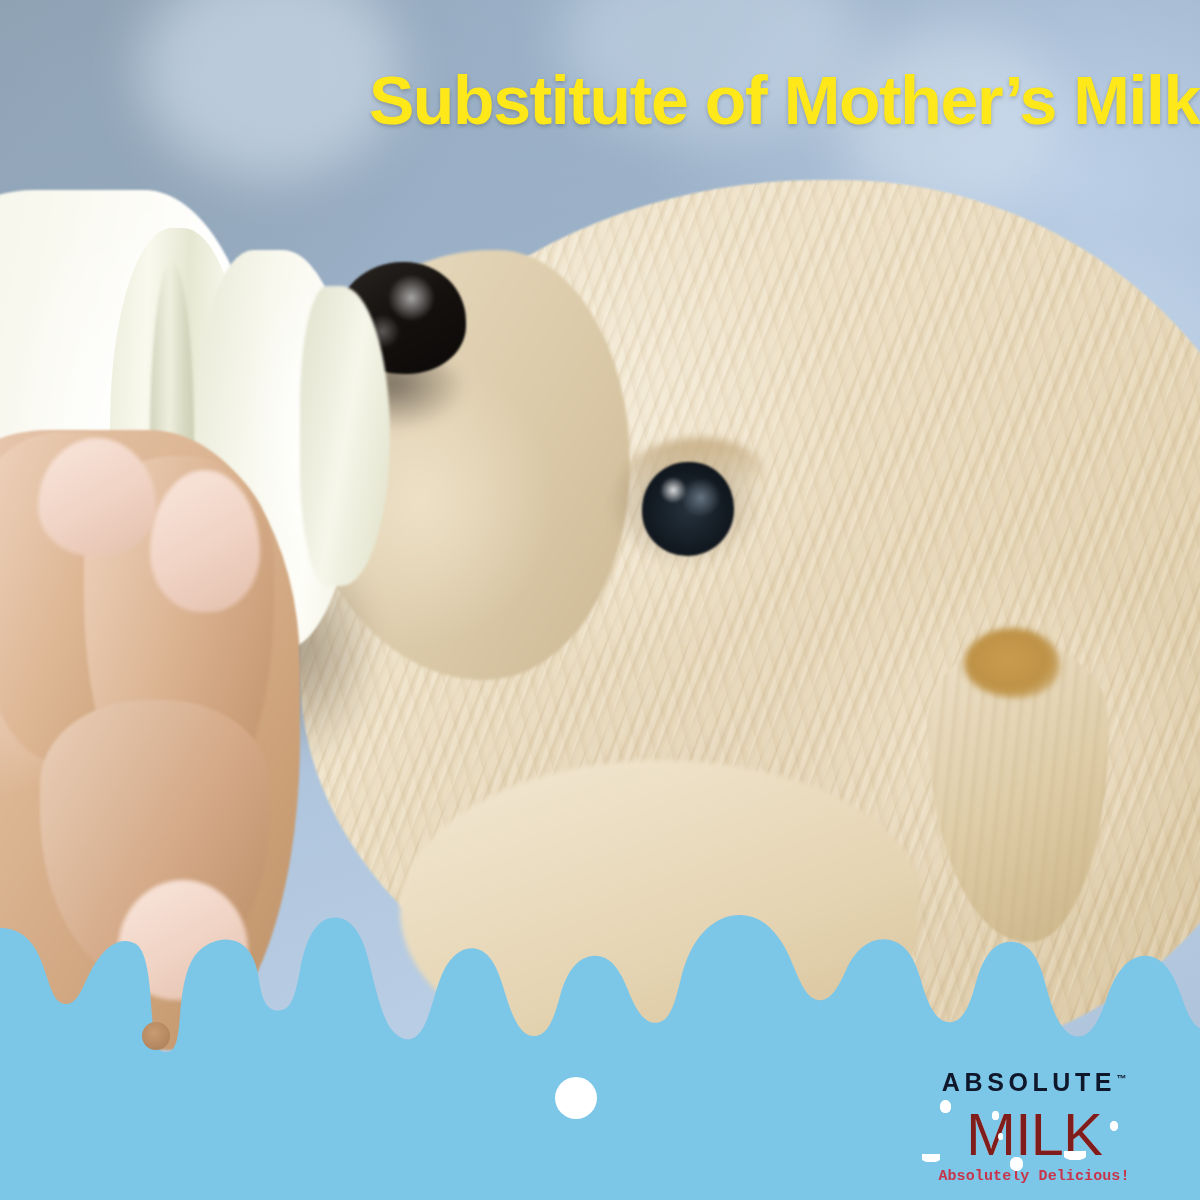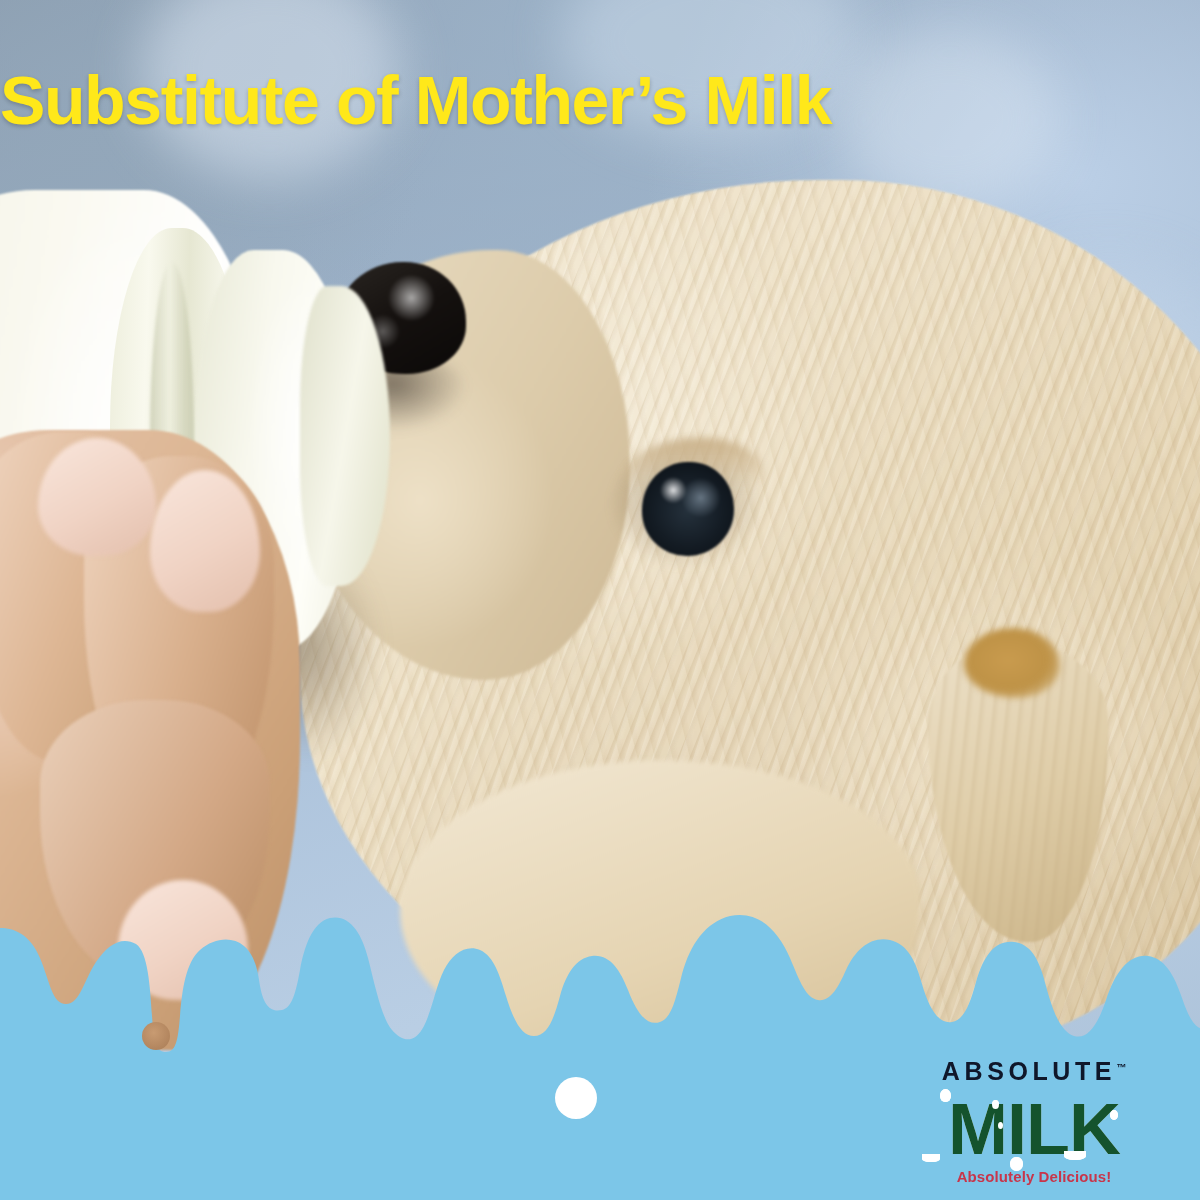--- a/index.html
+++ b/index.html
@@ -225,21 +225,21 @@
   .nail {
     position:absolute; border-radius:50% 50% 46% 46% / 58% 58% 42% 42%;
     background:linear-gradient(150deg,#F9E6DC 0%,#F0D3C4 55%,#E3BFAC 100%);
     filter:blur(2px);
   }
   .n1 { left:38px;  top:438px; width:118px; height:118px; }
   .n2 { left:150px; top:470px; width:110px; height:142px; }
   .n3 { left:118px; top:880px; width:130px; height:120px; }
 
   
-  .headline, .subhead { position:absolute; width:100%; text-align:left; }
+  .headline, .subhead { position:absolute; width:100%; text-align:right; }
   .headline {
     top:66px; left:0;
     font-size:68px; line-height:1.0;
     font-weight:bold; letter-spacing:-1.4px;
     color:#FFE81A;
     text-shadow:0 2px 4px rgba(0,0,0,.22);
   }
   .subhead {
     top:156px; left:0;
     font-size:52px; line-height:1.0;
@@ -274,23 +274,23 @@
     letter-spacing:4.6px;
     color:#0f172a;
     line-height:1;
     margin-bottom:12px;
   }
   .logo-tm {
     font-size:10px; letter-spacing:0;
     vertical-align:super; font-weight:bold;
   }
   .logo-milk {
-    font-size:72px; font-weight:bold;
+    font-size:60px; font-weight:normal;
     letter-spacing:-1px; line-height:.92;
-    color:#14532d;
+    color:#7f1d1d;
     filter:drop-shadow(0 0 0 #fff);
     position:relative;
   }
   
   .logo-milk::before {
     content:""; position:absolute;
     left:26px; top:-7px; width:11px; height:13px;
     border-radius:50% 50% 46% 46%;
     background:#FFFFFF;
   }
@@ -303,21 +303,21 @@
   .milk-nub { position:absolute; background:#FFFFFF; }
   .nub-a { left:78px;  top:4px;   width:7px;  height:9px;  border-radius:50%; }
   .nub-b { left:84px;  top:26px;  width:5px;  height:7px;  border-radius:50%; }
   .nub-c { left:150px; bottom:2px;width:22px; height:9px;  border-radius:0 0 45% 45%; }
   .nub-d { left:196px; top:14px;  width:8px;  height:10px; border-radius:50%; }
   .nub-e { left:8px;   bottom:0;  width:18px; height:8px;  border-radius:0 0 40% 40%; }
 
   .logo-tagline {
     font-size:15px; font-weight:bold;
     letter-spacing:.1px; color:#C8354A;
-    line-height:1; margin-top:7px;
+    line-height:1; margin-top:7px;font-family:Liberation Mono, monospace;
   }
 </style>
 </head>
 <body>
 
 <div class="poster">
 
   <div class="photo">
 
     <div class="bg-sky"></div>

